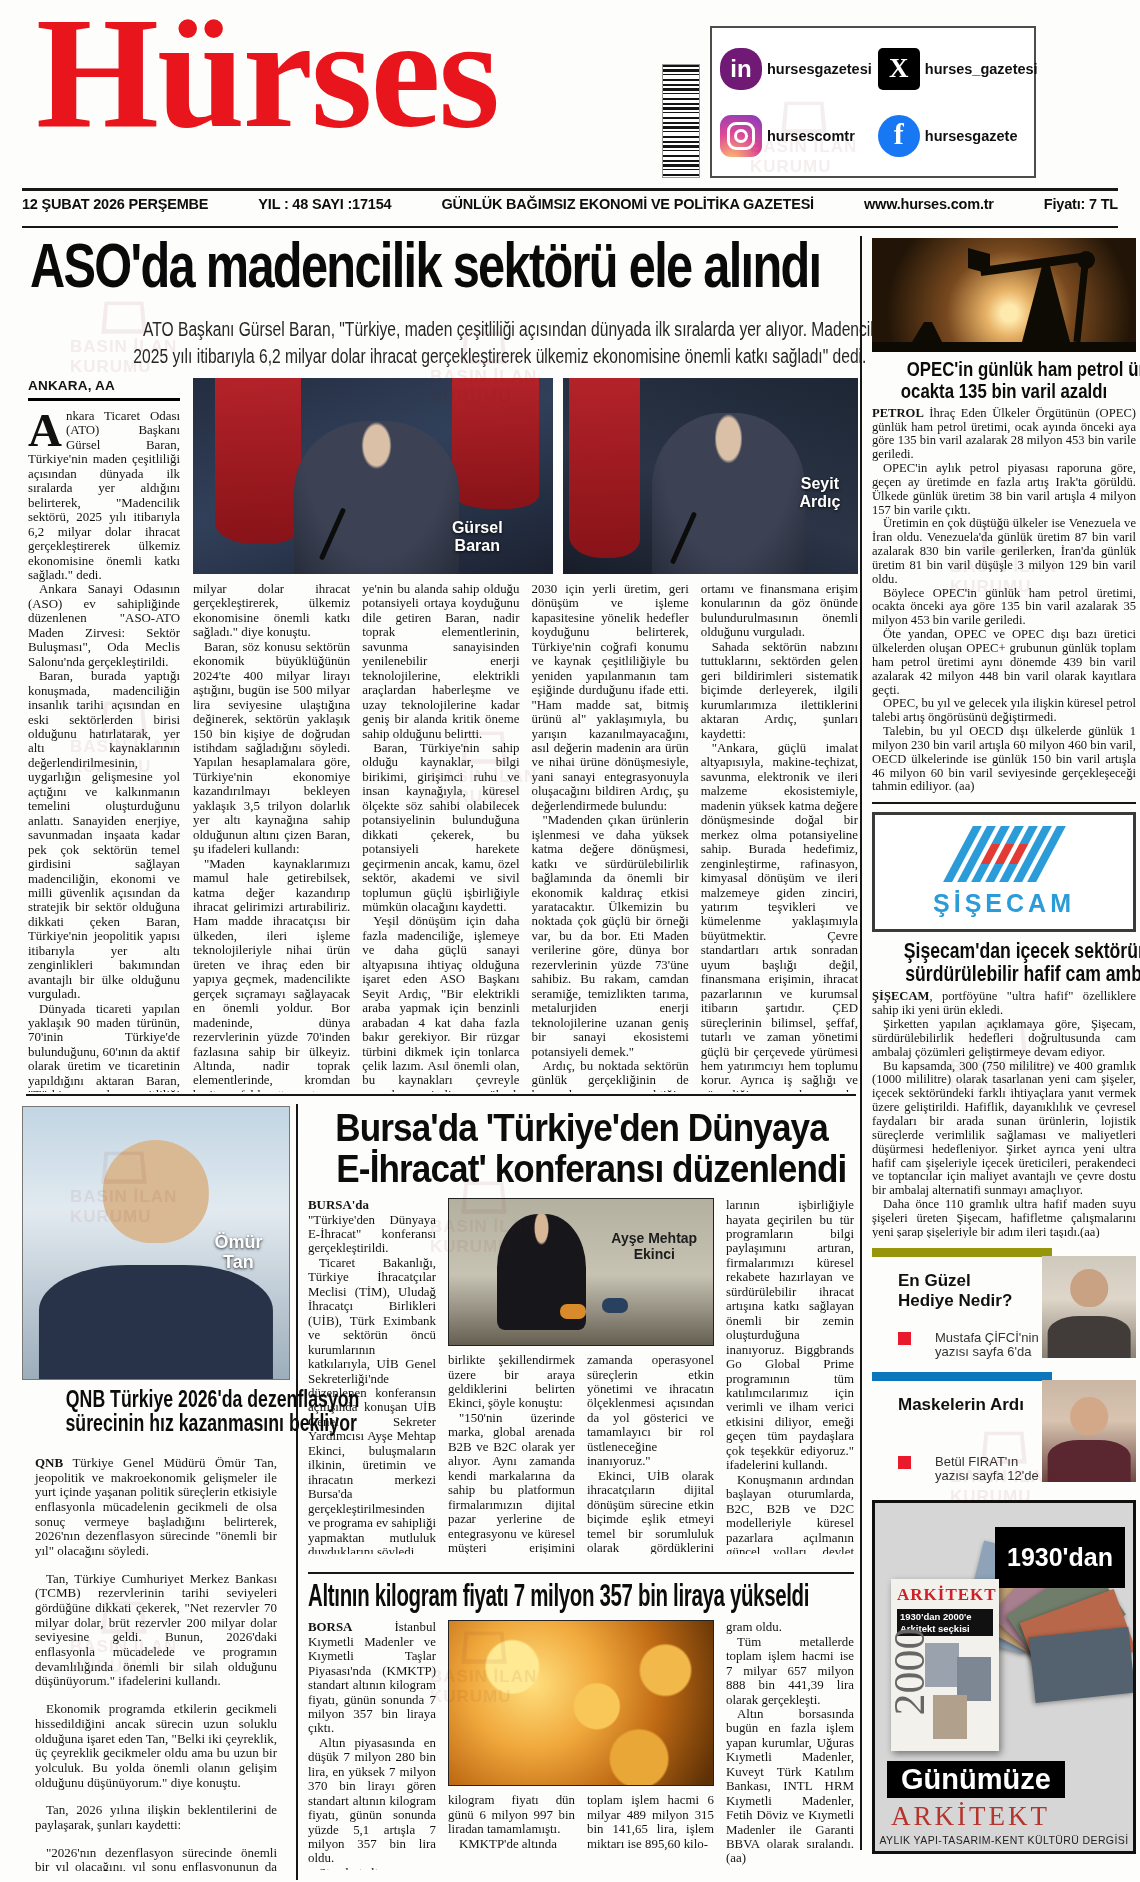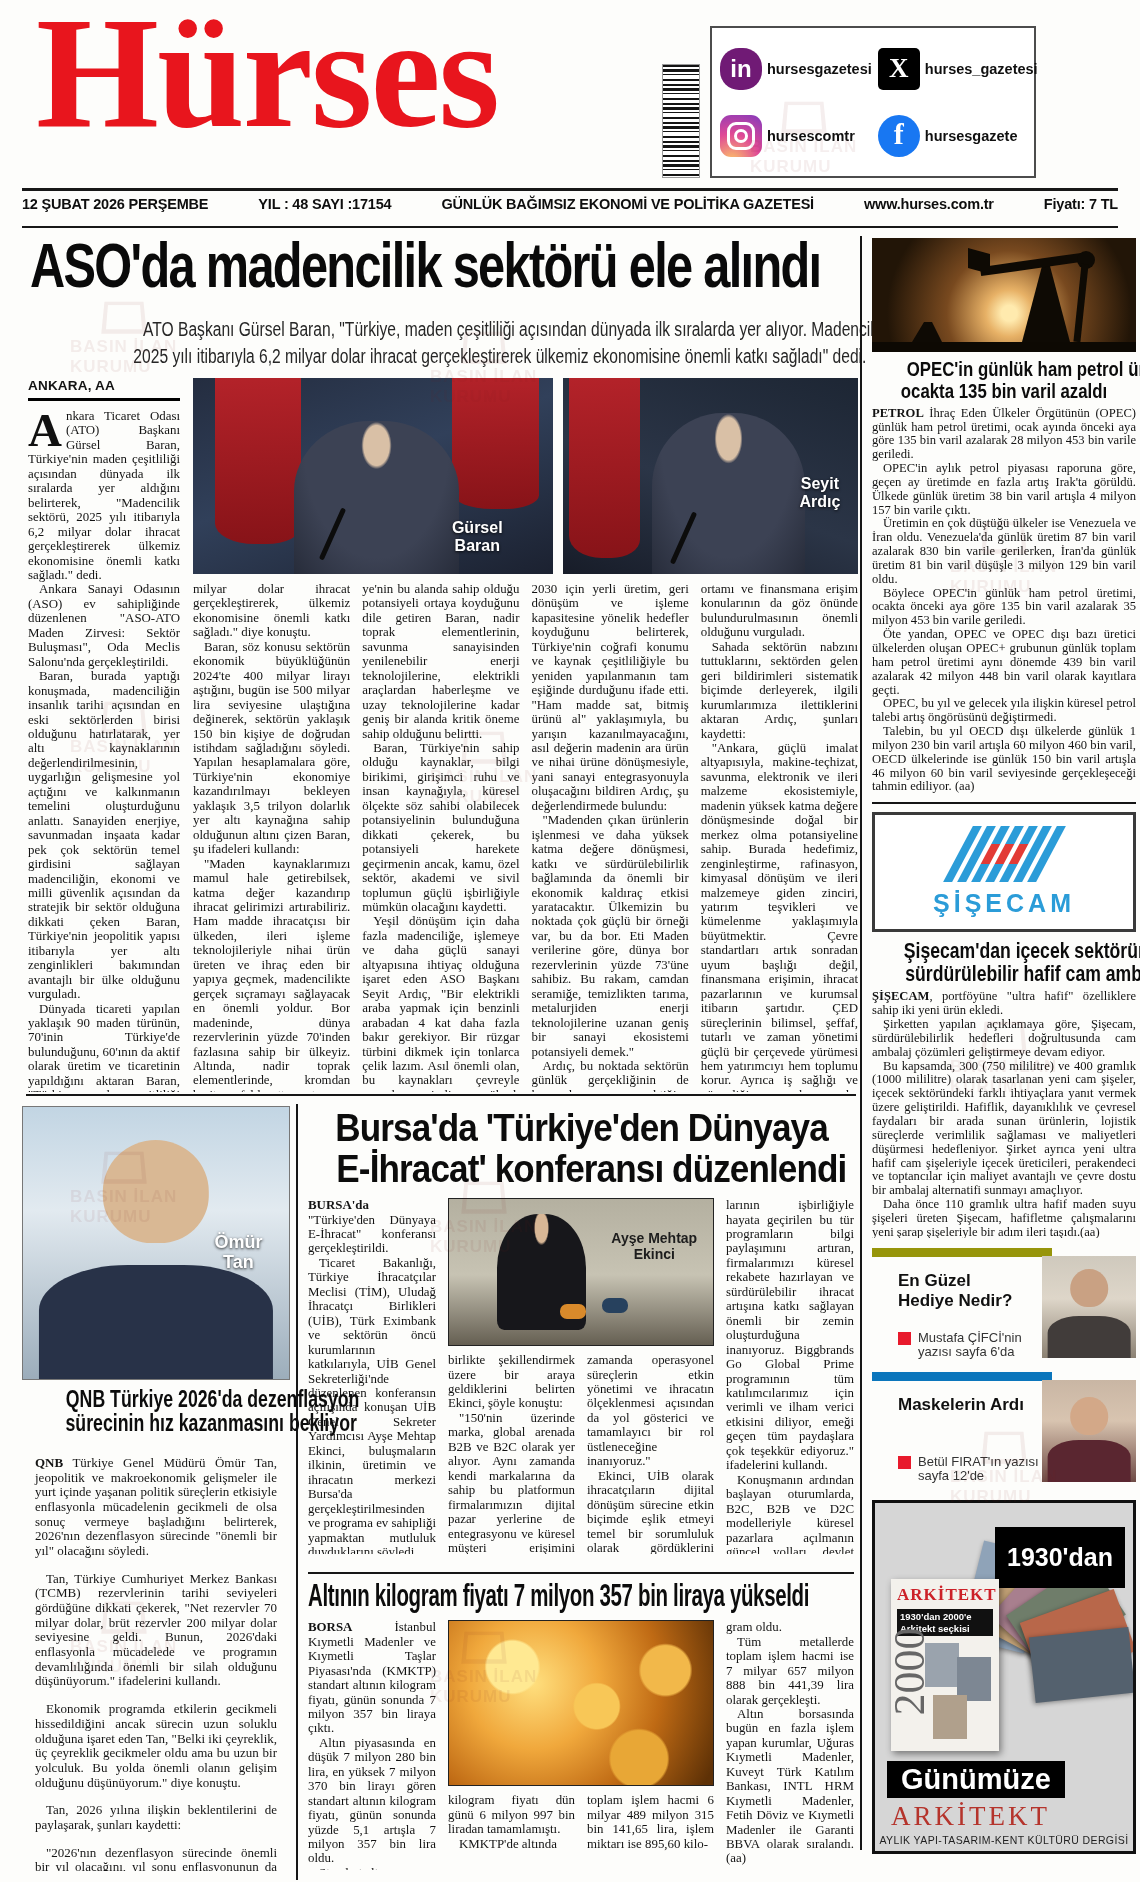--- a/index.html
+++ b/index.html
@@ -118,21 +118,21 @@
   .sise-bar{width:9px;background:#2b9cd8;transform:skewX(-28deg)}
   .sise-bar.mid{background:linear-gradient(180deg,#2b9cd8 0 32%,#e23b36 32% 68%,#2b9cd8 68% 100%)}
   .sise-word{font:700 25px "Liberation Sans",sans-serif;color:#2b9cd8;letter-spacing:4px}
   .sise-head{margin-top:8px}
   .sise-head .cx{font-size:22px;transform:scaleX(.8)}
   .sise-body{height:248px;overflow:hidden;margin-top:5px}
 
   .colcard{position:relative;height:114px;margin-top:10px}
   .colcard .bar{height:9px;width:68%}
   .colcard .ctitle{font:700 17px/1.18 "Liberation Sans",sans-serif;color:#101010;margin:14px 0 0 26px}
-  .colcard .note{position:absolute;left:26px;bottom:2px;display:flex;gap:7px;max-width:150px;
+  .colcard .note{position:absolute;left:26px;bottom:2px;display:flex;gap:24px;max-width:150px;
                  font:400 13px/1.15 "Liberation Sans",sans-serif;color:#333}
   .note .sq{width:13px;height:13px;background:#e81a2c;flex:none;margin-top:1px}
 
   .arkitekt{position:relative;height:348px;margin-top:14px;border:3px solid #101010;background:#d6d6d6;overflow:hidden}
   .ark-badge{background:#000;color:#fff;font-family:"Liberation Sans",sans-serif;font-weight:700;position:absolute}
   .ark-badge-top{right:8px;top:24px;font-size:25px;padding:16px 12px}
   .ark-badge-mid{left:12px;top:258px;font-size:29px;padding:2px 14px}
   .fan{position:absolute;width:66px;height:100px;box-shadow:1px 2px 5px rgba(0,0,0,.4)}
   .ark-cover{position:absolute;left:16px;top:76px;width:108px;height:172px;background:#f3f1ec;
              box-shadow:2px 3px 7px rgba(0,0,0,.45);padding:6px;box-sizing:border-box}

